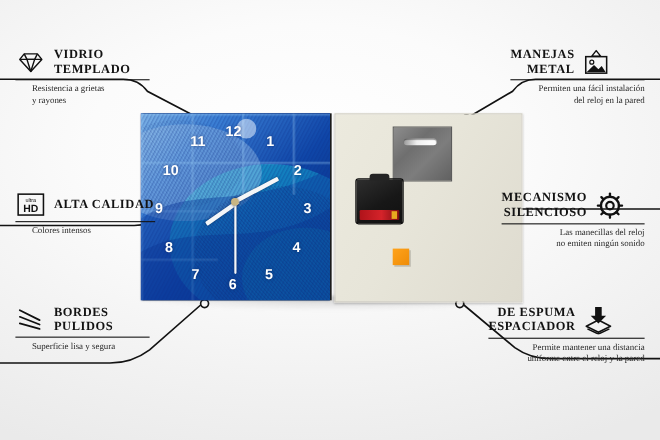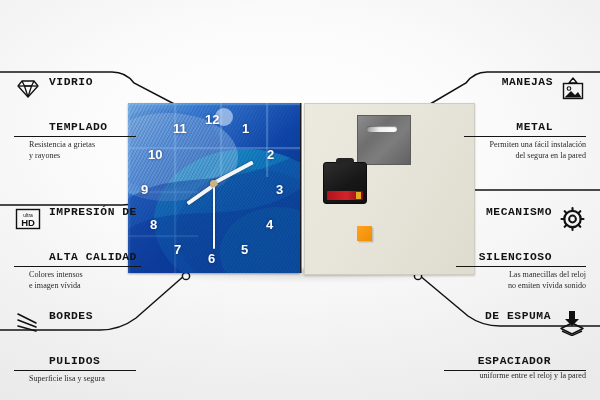--- a/index.html
+++ b/index.html
@@ -14,27 +14,26 @@
       radial-gradient(ellipse 520px 300px at 46% 34%, #ffffff 0%, #fbfbfb 38%, #f2f2f2 70%, #eaeaea 100%),
       linear-gradient(160deg,#fdfdfd 0%,#f4f4f4 55%,#ebebeb 100%);
   }
 
   
   #wires{position:absolute;left:0;top:0;width:600px;height:400px;}
 
   
   .feature{position:absolute;}
   .feat-head{display:flex;align-items:center;gap:7px;}
-  .feat-head.right{justify-content:flex-end;}
+  .feat-head.right{}
   .feat-title{
-    font-family:Liberation Mono, monospace;
+    font-family:Liberation Serif, serif;
     font-size:11.3px;letter-spacing:.55px;line-height:12.6px;
     color:#131313;font-weight:700;text-transform:uppercase;
     white-space:nowrap;
-    margin-top:32px;
   }
   .feature.left .feat-title{text-align:left;}
   .feature.right .feat-title{text-align:right;}
   .rule{height:1.3px;background:#151515;margin-top:3px;}
   .feat-sub{
     font-family:"Liberation Serif", serif;
     font-size:8.1px;line-height:10.1px;color:#2a2a2a;
     margin-top:3px;white-space:nowrap;margin-left:15px;
   }
   .feature.right .feat-sub{text-align:right;}
@@ -212,27 +211,25 @@
   </div>
 
   <div class="feature left" style="left:14px;top:174px;width:127px;">
     <div class="feat-head">
       <svg class="icon" width="28" height="24" viewBox="0 0 28 24">
         <rect x="2.5" y="2.5" width="23" height="19" fill="none" stroke="#111" stroke-width="1.4"></rect>
         <text x="14" y="10" text-anchor="middle" font-family="Liberation Sans, sans-serif" font-size="5" fill="#111">ultra</text>
         <text x="14" y="19" text-anchor="middle" font-family="Liberation Sans, sans-serif" font-size="9.5" font-weight="bold" fill="#111">HD</text>
       </svg>
       <div>
-        <div class="feat-title">IMPRESIÓN DE</div>
         <div class="feat-title">ALTA CALIDAD</div>
       </div>
     </div>
     <div class="rule"></div>
     <div class="feat-sub">Colores intensos</div>
-    <div class="feat-sub" style="margin-top:0;">e imagen vívida</div>
   </div>
 
   <div class="feature left" style="left:14px;top:278px;width:122px;">
     <div class="feat-head">
       <svg class="icon" width="28" height="22" viewBox="0 0 28 22">
         <g stroke="#111" stroke-width="1.6" stroke-linecap="round">
           <path d="M4,2 L22,11"></path>
             <path d="M4,8 L22,15"></path>
             <path d="M4,14 L22,19"></path>
         </g>
@@ -254,21 +251,21 @@
       </div>
       <svg class="icon" width="26" height="24" viewBox="0 0 26 24">
         <path d="M13,1 L9,6 L17,6 Z" fill="none" stroke="#111" stroke-width="1.3" stroke-linejoin="round"></path>
         <rect x="3.5" y="6.5" width="19" height="15" fill="none" stroke="#111" stroke-width="1.4"></rect>
         <circle cx="9" cy="11.5" r="1.8" fill="none" stroke="#111" stroke-width="1.1"></circle>
         <path d="M4.5,20.5 L11,14 L15,18 L18,15 L21.5,20.5 Z" fill="#111"></path>
       </svg>
     </div>
     <div class="rule"></div>
     <div class="feat-sub">Permiten una fácil instalación</div>
-    <div class="feat-sub" style="margin-top:0;">del segura en la pared</div>
+    <div class="feat-sub" style="margin-top:0;">del reloj en la pared</div>
   </div>
 
   <div class="feature right" style="left:456px;top:174px;width:130px;">
     <div class="feat-head right">
       <div>
         <div class="feat-title">MECANISMO</div>
         <div class="feat-title">SILENCIOSO</div>
       </div>
       <svg class="icon" width="27" height="26" viewBox="0 0 27 26">
         <g transform="translate(13.5,13)">
@@ -282,32 +279,33 @@
             <path d="M7.8,-7.8 L5.8,-5.8"></path>
               <path d="M-7.8,7.8 L-5.8,5.8"></path>
           </g>
           <circle r="8.2" fill="none" stroke="#111" stroke-width="2.2"></circle>
           <circle r="3.4" fill="none" stroke="#111" stroke-width="2.0"></circle>
         </g>
       </svg>
     </div>
     <div class="rule"></div>
     <div class="feat-sub">Las manecillas del reloj</div>
-    <div class="feat-sub" style="margin-top:0;">no emiten vívida sonido</div>
+    <div class="feat-sub" style="margin-top:0;">no emiten ningún sonido</div>
   </div>
 
   <div class="feature right" style="left:444px;top:278px;width:142px;">
     <div class="feat-head right">
       <div>
         <div class="feat-title">DE ESPUMA</div>
         <div class="feat-title">ESPACIADOR</div>
       </div>
       <svg class="icon" width="28" height="26" viewBox="0 0 28 26">
         <path d="M11,1 L17,1 L17,9 L21,9 L14,16 L7,9 L11,9 Z" fill="#111"></path>
         <path d="M14,13 L25,18.5 L14,24 L3,18.5 Z" fill="none" stroke="#111" stroke-width="1.5" stroke-linejoin="round"></path>
         <path d="M4,21 L14,25.6 L24,21" fill="none" stroke="#111" stroke-width="1.4" stroke-linejoin="round"></path>
       </svg>
     </div>
     <div class="rule"></div>
+    <div class="feat-sub">Permite mantener una distancia</div>
     <div class="feat-sub" style="margin-top:0;">uniforme entre el reloj y la pared</div>
   </div>
 
 </div>
 
 </body></html>

